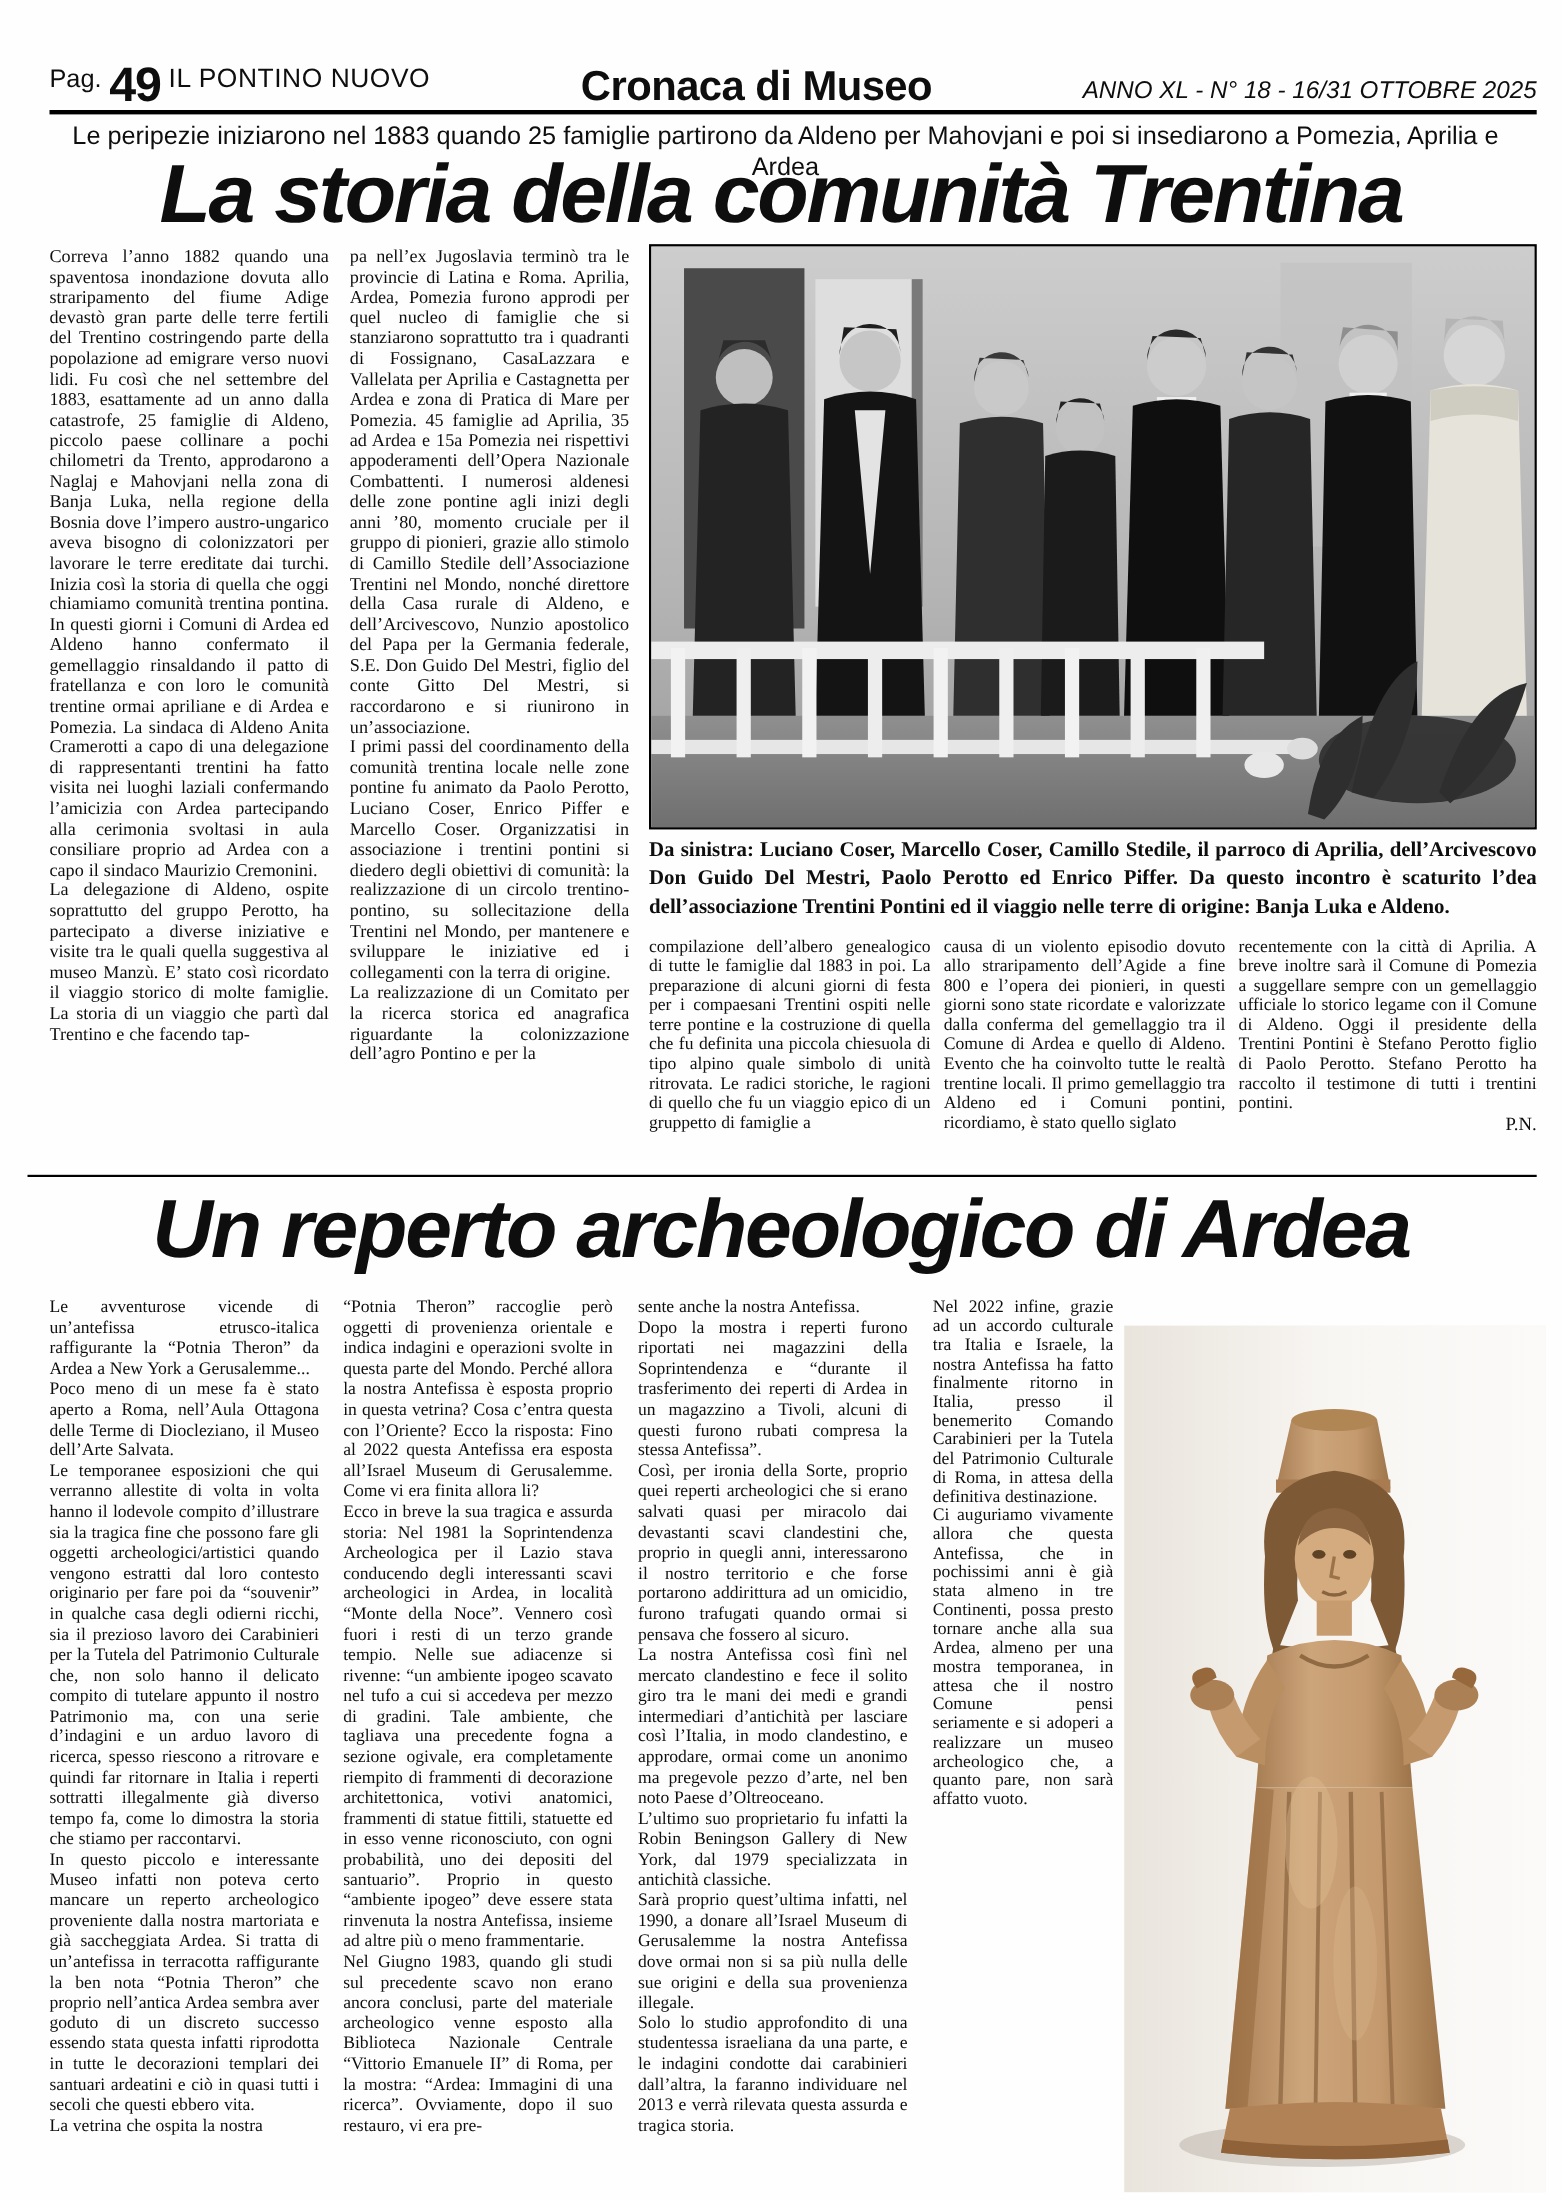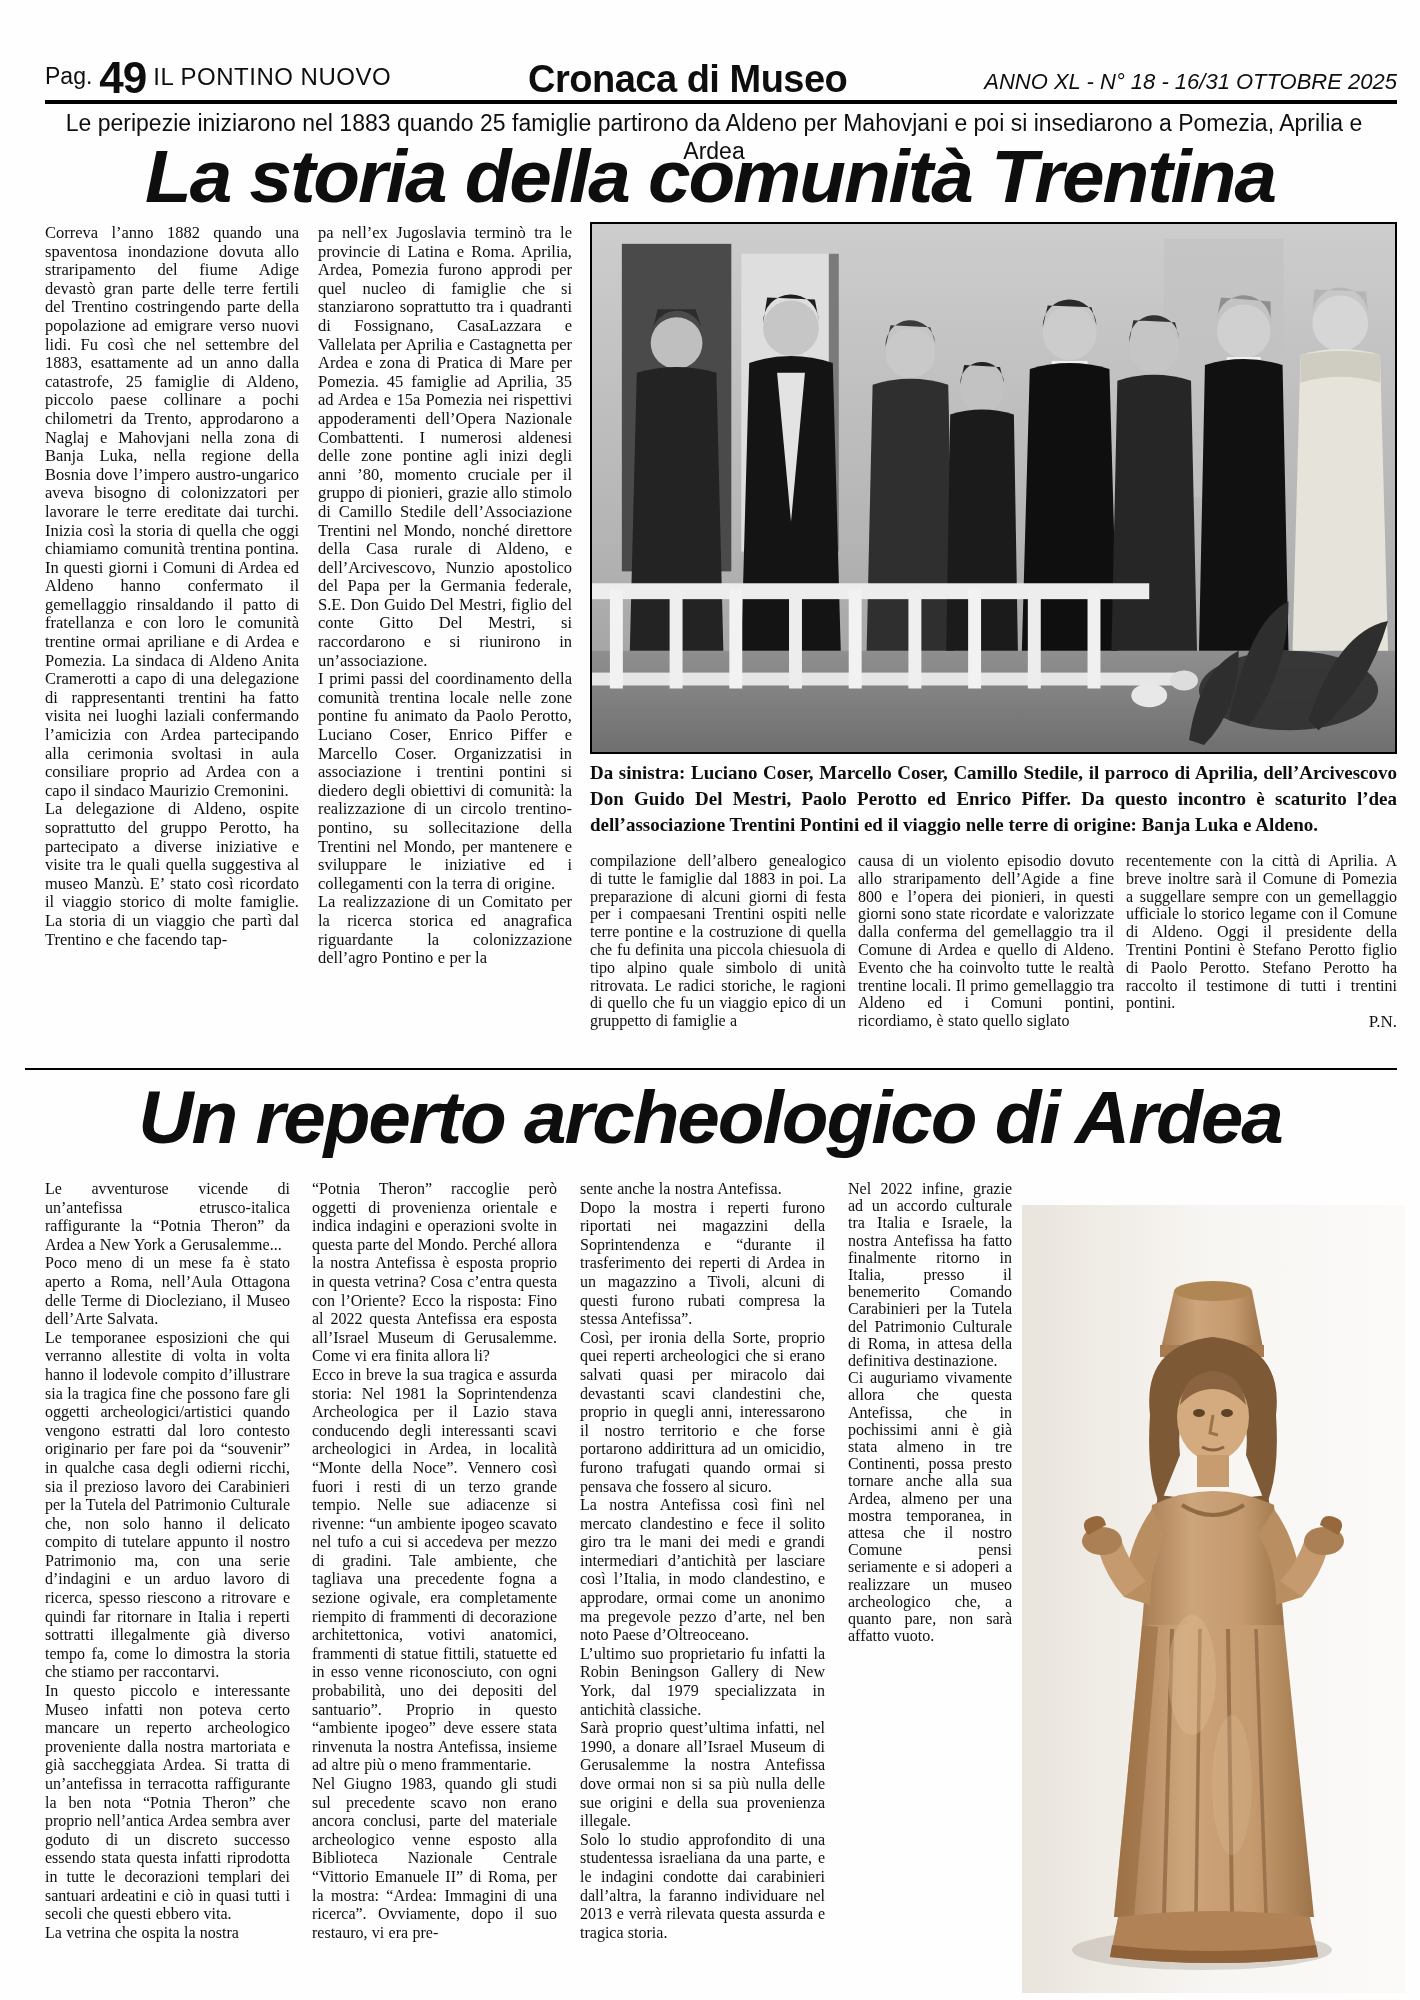--- a/index.html
+++ b/index.html
@@ -9,21 +9,21 @@
     background:#fefefe; color:#0e0e0e; overflow:hidden;
     font-family:"Liberation Serif", serif;
   }
   .abs { position:absolute; }
   
   .masthead {
     left:45px; top:48px; width:1352px; height:48px;
     display:flex; align-items:flex-end; justify-content:space-between;
     font-family:"Liberation Sans", sans-serif; white-space:nowrap;
   }
-  .mast-left { display:flex; align-items:center; gap:7px; }
+  .mast-left { display:flex; align-items:flex-start; gap:7px; }
   .pag-label { font-size:23px; line-height:1; padding-bottom:2px; }
   .pag-num { font-size:44px; font-weight:bold; line-height:0.82; letter-spacing:-1px; }
   .mast-paper { font-size:24px; line-height:1; padding-bottom:2px; letter-spacing:0.5px; }
   .mast-section { font-size:38px; font-weight:bold; line-height:0.9; letter-spacing:-0.5px; }
   .mast-issue { font-size:22px; line-height:1; padding-bottom:3px;font-style:italic; }
   .mast-rule { left:45px; top:100px; width:1352px; height:4px; background:#000; }
   .kicker {
     left:38px; top:110px; width:1352px; text-align:center;
     font-family:"Liberation Sans", sans-serif; font-size:23px; line-height:1.2;
   }

